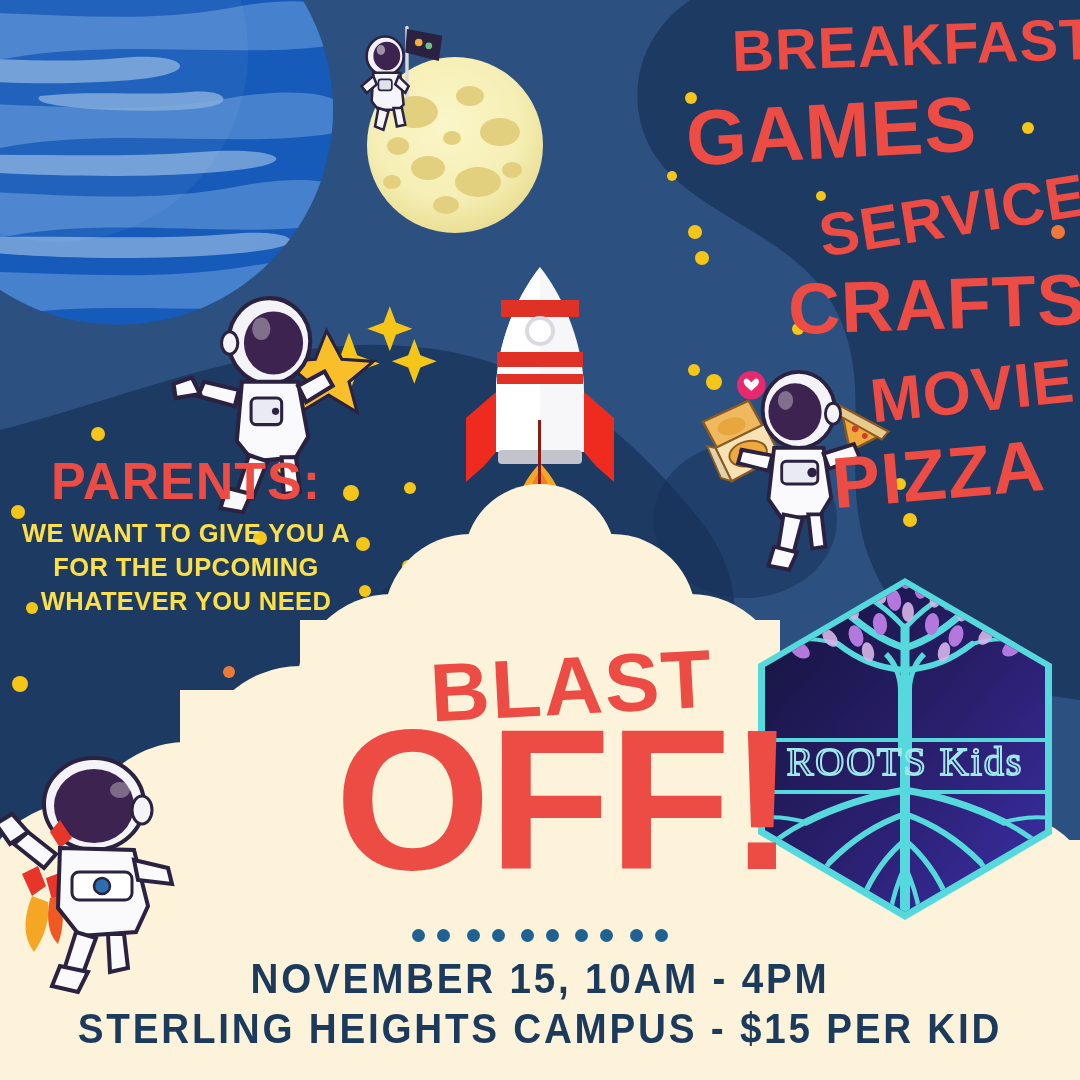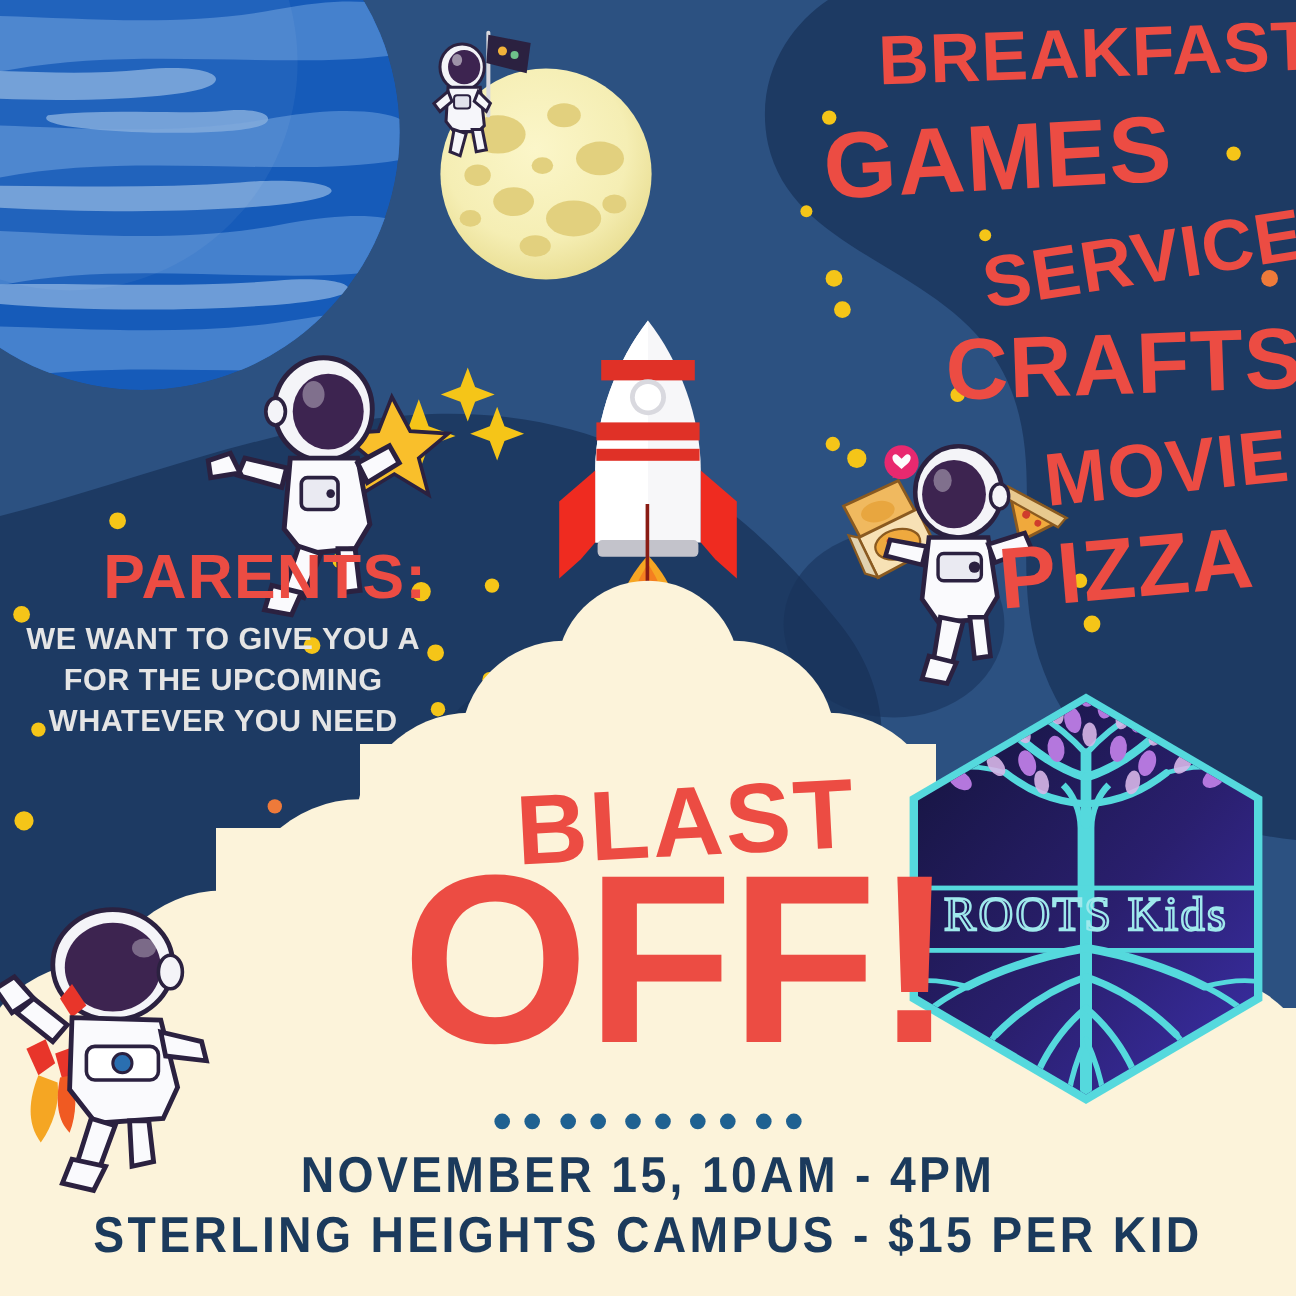--- a/index.html
+++ b/index.html
@@ -23,24 +23,24 @@
   .act-games{left:66px;top:92px;font-size:78px;transform:rotate(-3deg);}
   .act-service{left:198px;top:186px;font-size:60px;transform:rotate(-9deg);}
   .act-crafts{left:168px;top:268px;font-size:72px;transform:rotate(-2deg);}
   .act-movie{left:250px;top:360px;font-size:62px;transform:rotate(-6deg);}
   .act-pizza{left:212px;top:438px;font-size:72px;transform:rotate(-5deg);}
 
   
   .parents{position:absolute;left:16px;top:455px;width:340px;text-align:center;}
   .parents-title{
     color:#ec4c43;font-weight:700;font-size:52px;letter-spacing:1px;
-    line-height:1;margin:0 0 10px 0;text-align:right;
+    line-height:1;margin:0 0 10px 0;
   }
   .parents-body{
-    color:#e5e5e5;font-weight:700;font-size:25.5px;letter-spacing:.4px;
+    color:#fde047;font-weight:700;font-size:25.5px;letter-spacing:.4px;
     line-height:1.33;margin:5px;text-transform:uppercase;
   }
   .parents-body div{white-space:nowrap;}
 
   
   .blast{
     position:absolute;left:430px;top:645px;color:#ec4c43;font-weight:700;
     font-size:82px;letter-spacing:2px;line-height:1;transform:rotate(-3deg);
   }
   .off{

